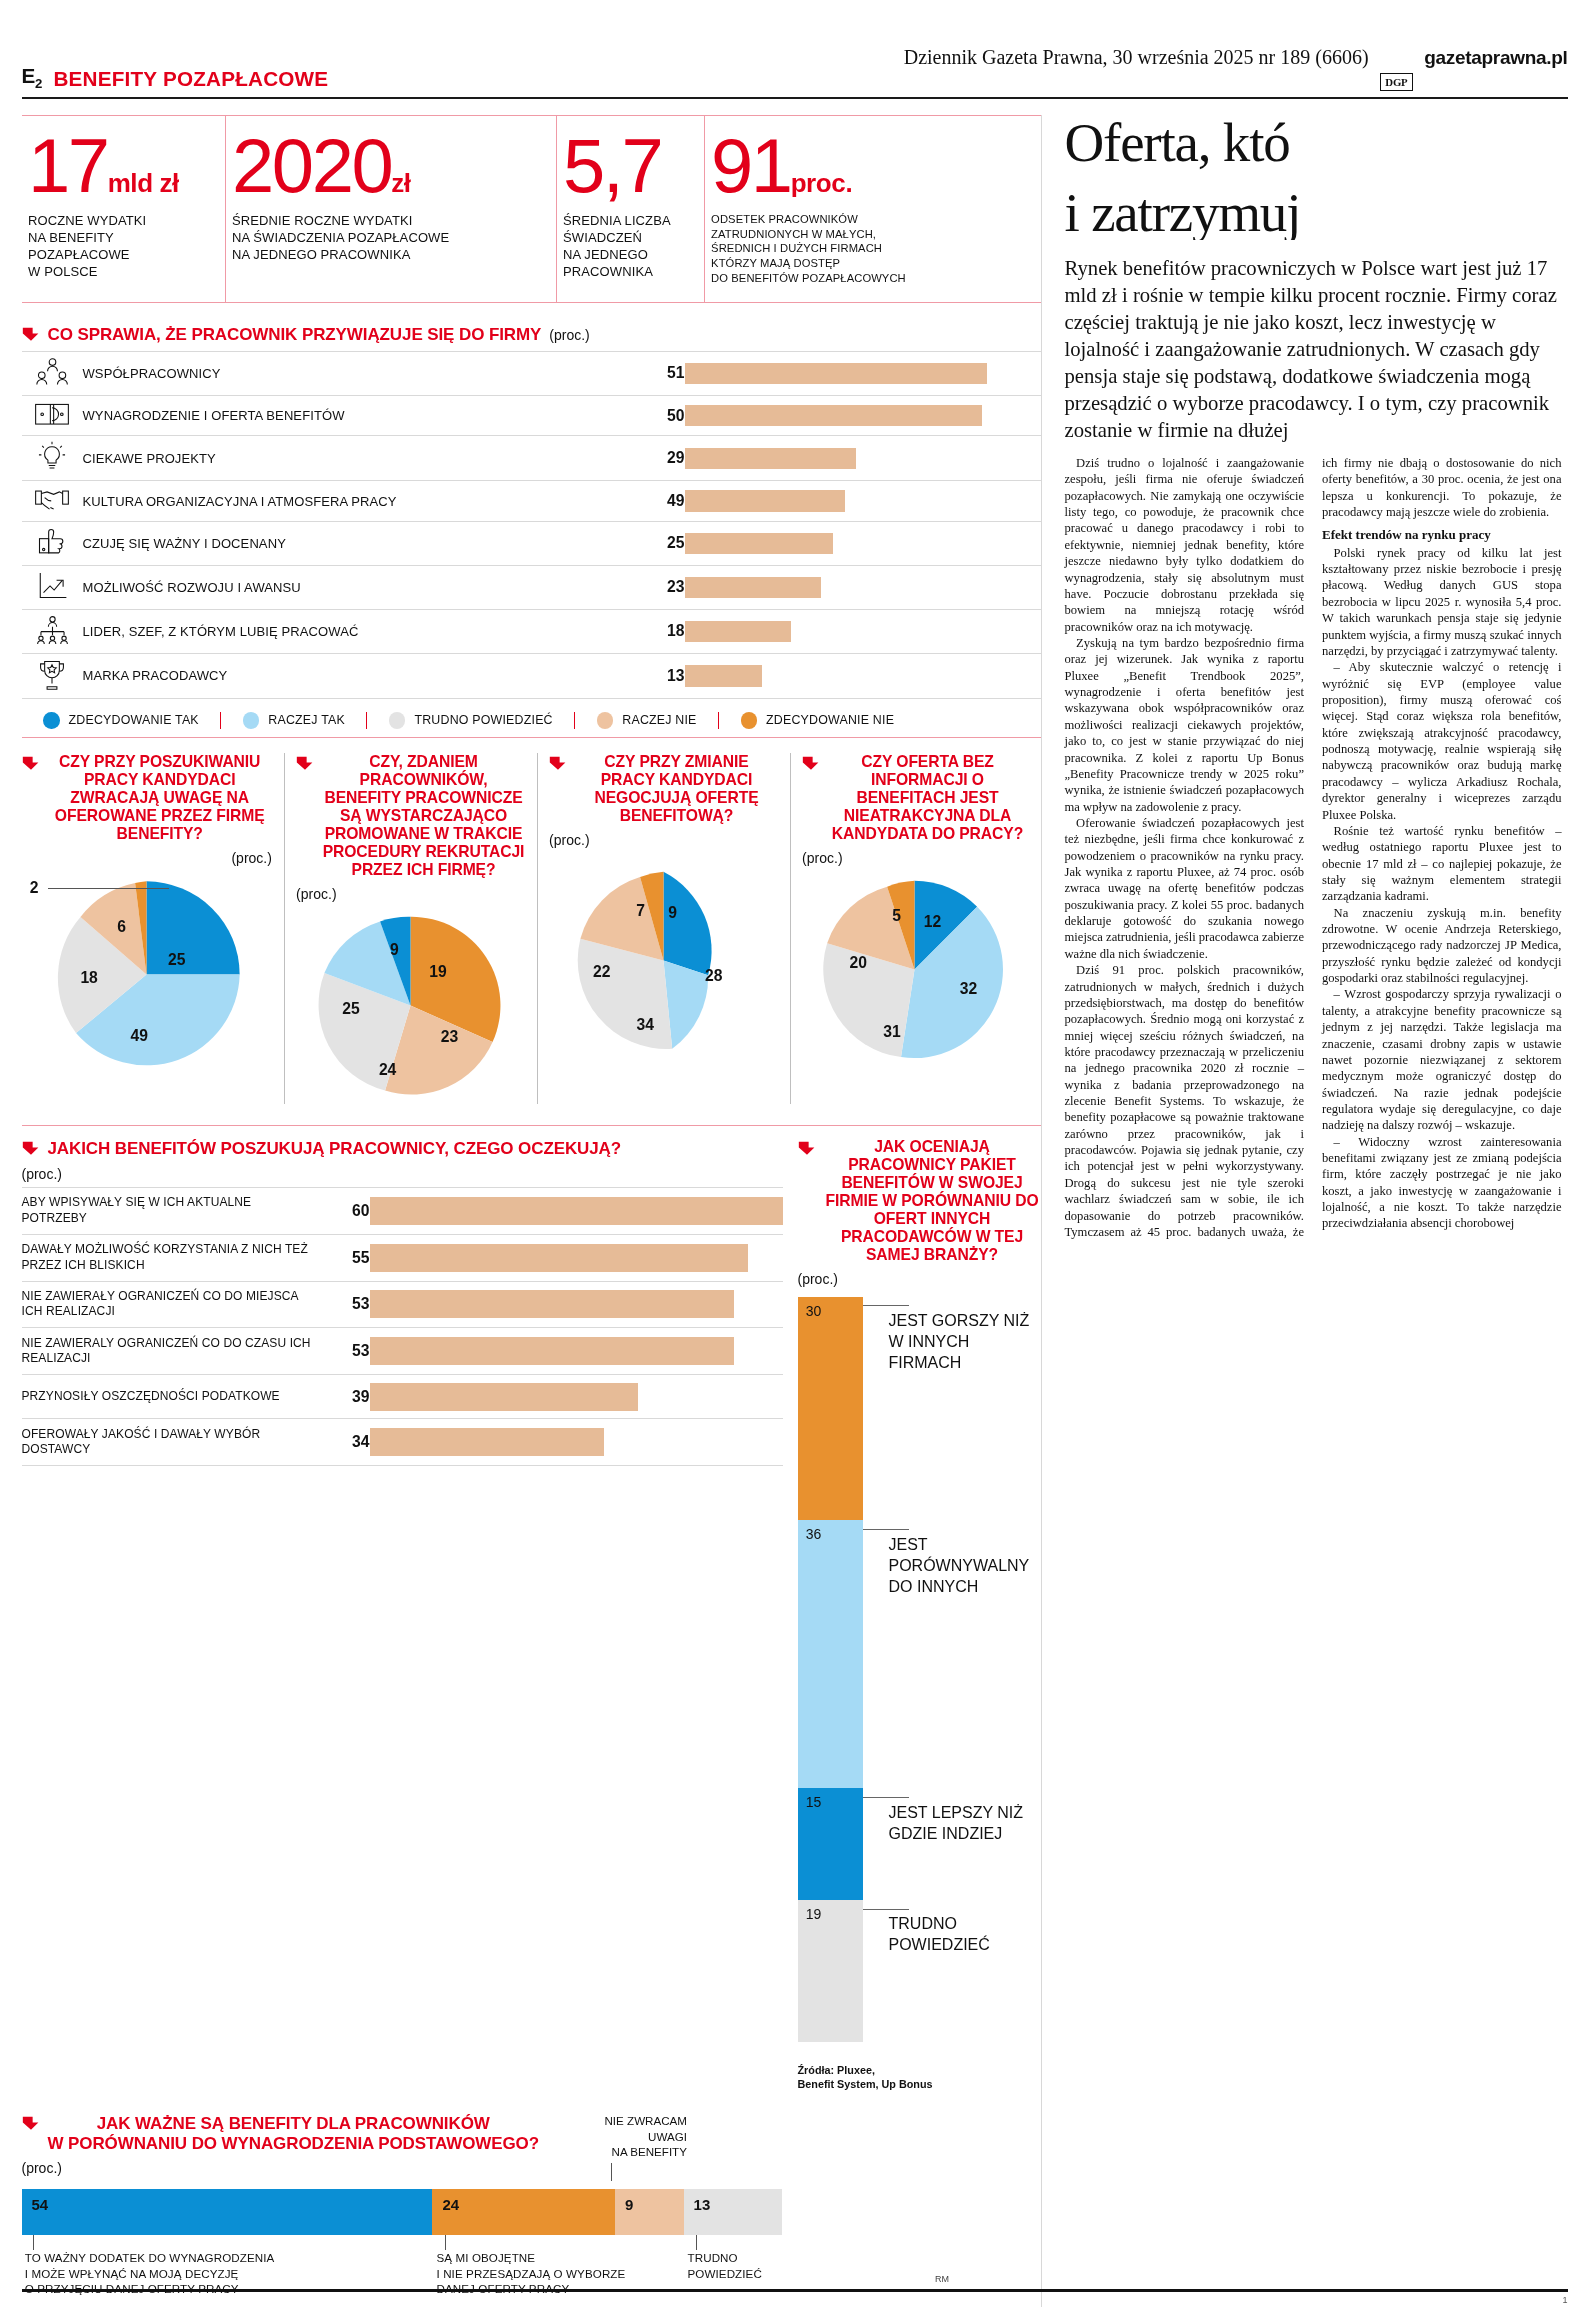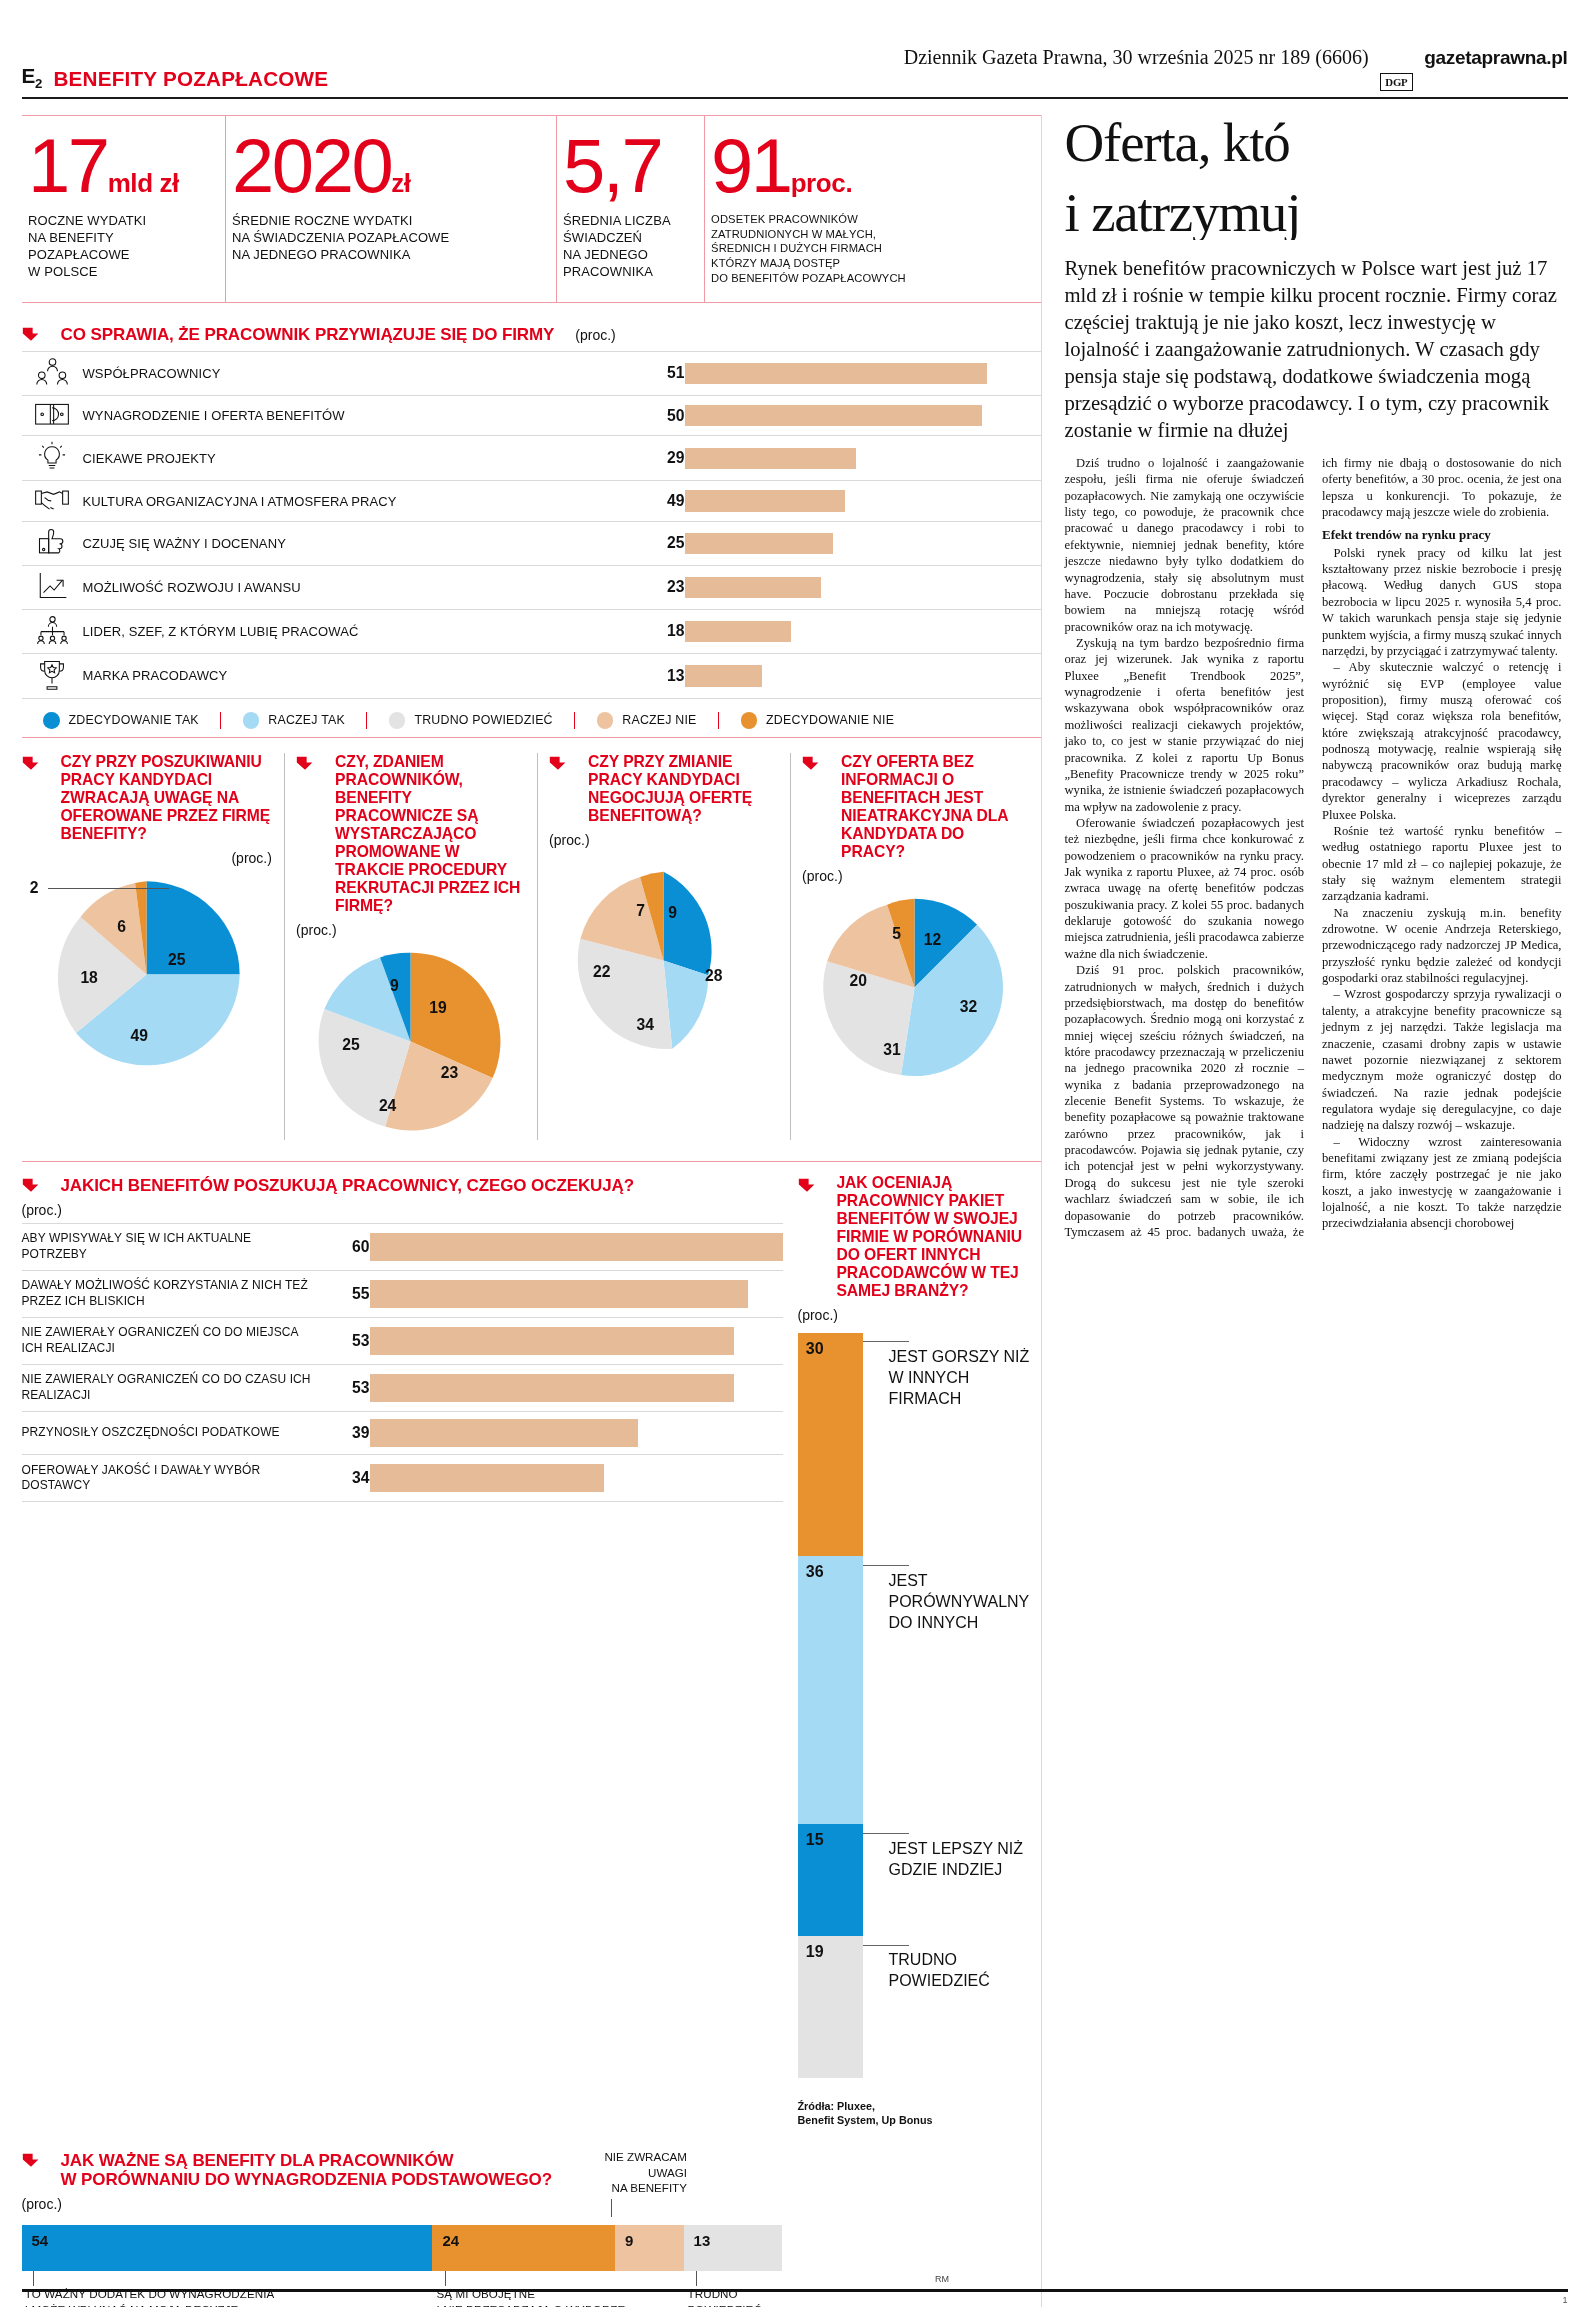--- a/index.html
+++ b/index.html
@@ -62,22 +62,23 @@
     letter-spacing: -2.5px; white-space: nowrap;
   }
   .stat-unit { font-size: 26px; font-weight: bold; letter-spacing: -0.4px; }
   .stat-desc {
     margin-top: 13.2px; font-size: 13px; line-height: 1.32;
     letter-spacing: 0.1px; color: #111; text-transform: uppercase;
   }
 
   
   .sec-head {
-    display: flex; align-items: baseline; gap: 21px;
+    display: flex; align-items: baseline; gap: 8px;
     margin-bottom: 6.6px;
+    text-align: center;
   }
   .arrow-icon { flex: none; width: 18px; height: 16.5px; position: relative; top: 2.5px; }
   .sec-title {
     color: #e2001a; font-weight: bold; font-size: 17px;
     line-height: 1.15; letter-spacing: -0.1px;
   }
   .sec-unit { font-size: 14px; color: #111; white-space: nowrap; }
   .unit-line { font-size: 14px; color: #111; margin-bottom: 5px; }
 
   
@@ -142,21 +143,21 @@
   .stack-labels { position: relative; height: 48px; }
   .st-label {
     position: absolute; top: 0; font-size: 11.6px; line-height: 1.32; letter-spacing: 0.1px;
   }
   .topnote { position: relative; height: 51px; text-align: right; }
   .topnote-txt { position: absolute; font-size: 11.6px; line-height: 1.35; top: 0; }
   .topnote-line { position: absolute; width: 0.8px; background: #555; }
   .vstack-row { display: flex; }
   .vstack-col { width: 65px; }
   .vseg { position: relative; }
-  .vseg .vval { position: absolute; left: 8.3px; top: 6.6px; font-weight: bold; font-size: 16px; }
+  .vseg .vval { position: absolute; left: 8.3px; top: 6.6px; font-weight: normal; font-size: 14px; }
   .vlabels { flex: 1; position: relative; }
   .vlabel { position: absolute; left: 16px; font-size: 16px; line-height: 1.32; padding-left: 10px; }
   .vlabel-rule { position: absolute; left: 0; height: 0.8px; background: #666; width: 46px; }
 
   
   .headline {
     font-family: "Liberation Serif", serif; font-size: 55px; line-height: 1.0;
     letter-spacing: -1.2px; font-weight: 400; color: #111; margin-bottom: 15px;
     white-space: nowrap; overflow: hidden;
   }

